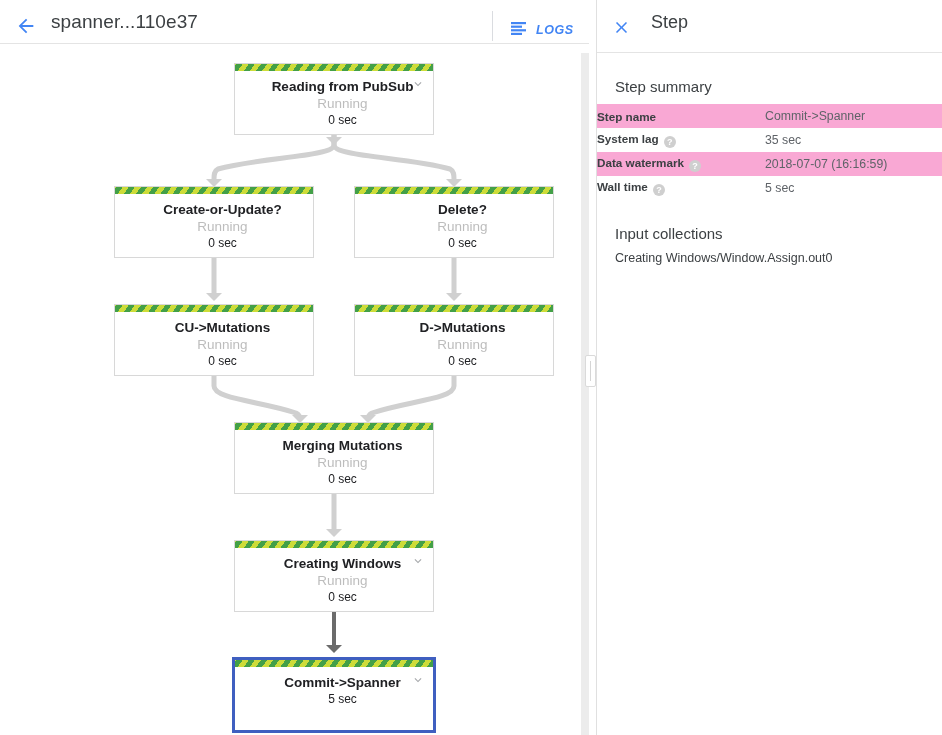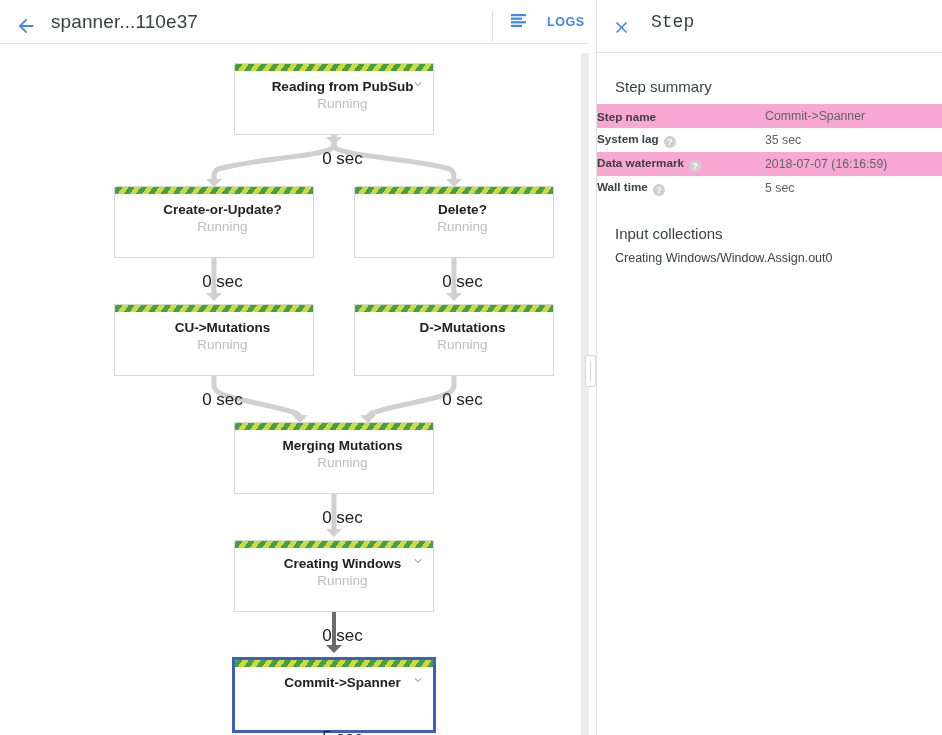--- a/index.html
+++ b/index.html
@@ -36,23 +36,23 @@
   #job-title {
     position: absolute; left: 51px; top: 11px;
     font-size: 19px; color: #3c4043; letter-spacing: .1px;
     white-space: nowrap;
   }
   #header-divider {
     position: absolute; left: 492px; top: 11px;
     width: 1px; height: 30px; background: #dadce0;
   }
   #logs-button {
-    position: absolute; left: 508px; top: 8px;
-    height: 28px; display: flex; align-items: center; gap: 21px;
-    cursor: pointer; padding: 0 3px;
+    position: absolute; left: 508px; top: 16px;
+    height: 28px; display: flex; align-items: center; gap: 10px;
+    cursor: pointer; padding: 0 3px; font-style: italic;
   }
   #logs-label {
     font-size: 12.5px; font-weight: bold; color: #4285f4;
     letter-spacing: .55px;
   }
 
   
   #graph-canvas {
     position: absolute; left: 0; top: 53px;
     width: 581px; height: 682px;
@@ -81,21 +81,21 @@
   }
   .node-body { padding-top: 14px; }
   .node-title {
     font-size: 13.5px; font-weight: bold; color: #202124;
     line-height: 17px;
   }
   .node-status {
     font-size: 13.5px; color: #bdbdbd; line-height: 17px;
   }
   .node-time {
-    font-size: 17px; color: #202124; line-height: 17px; margin-top: 38px;
+    font-size: 12px; color: #202124; line-height: 17px;
   }
   .node-chevron {
     position: absolute; right: 8px; top: 13px;
     width: 14px; height: 14px;
     opacity: .55;
   }
 
   
   #left-scroll-track {
     position: absolute; right: 0; top: 53px;
@@ -122,21 +122,20 @@
 
   
   #right-panel {
     position: absolute; left: 597px; top: 0;
     width: 345px; height: 735px; background: #fff;
   }
   #right-header {
     position: absolute; left: 0; top: 0;
     width: 345px; height: 53px;
     border-bottom: 1px solid #e4e4e4;
-    font-family: Liberation Mono, monospace;
   }
   #close-button {
     position: absolute; left: 9px; top: 12px;
     width: 30px; height: 30px;
     display: flex; align-items: center; justify-content: center;
     cursor: pointer; border-radius: 50%;
   }
   #step-label {
     position: absolute; left: 54px; top: 12px;
     font-size: 18px; color: #3c4043;

